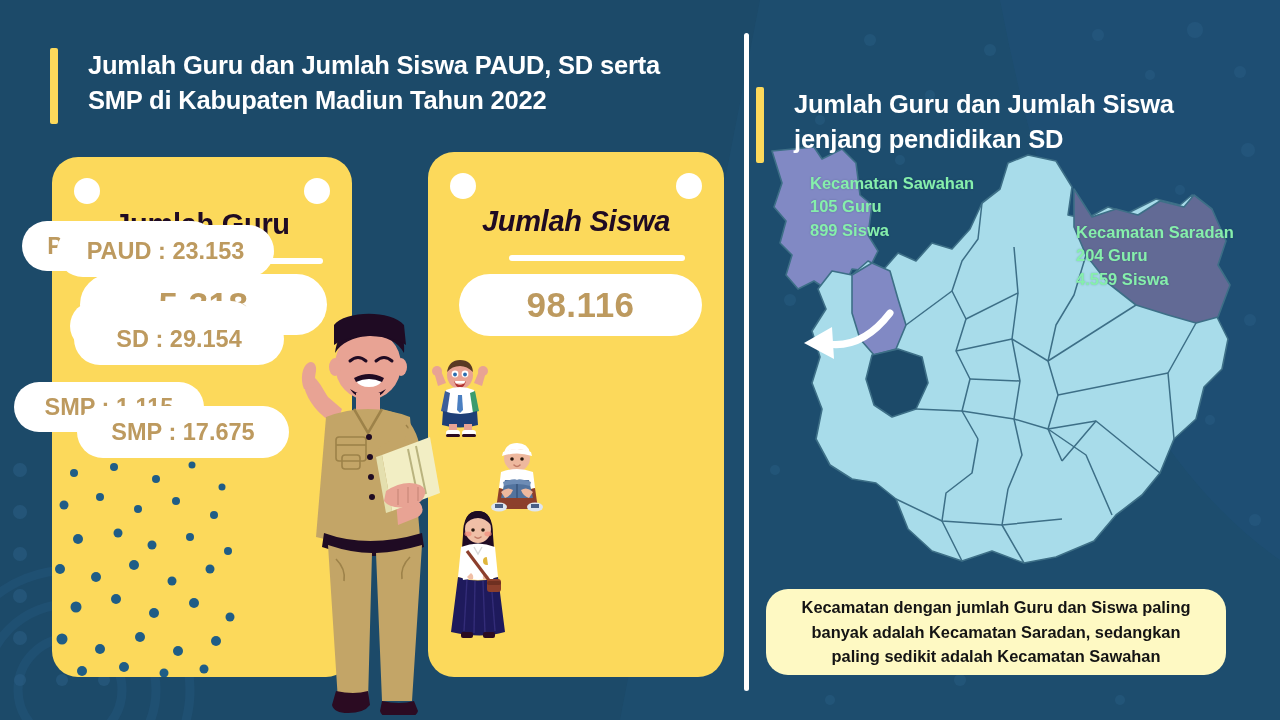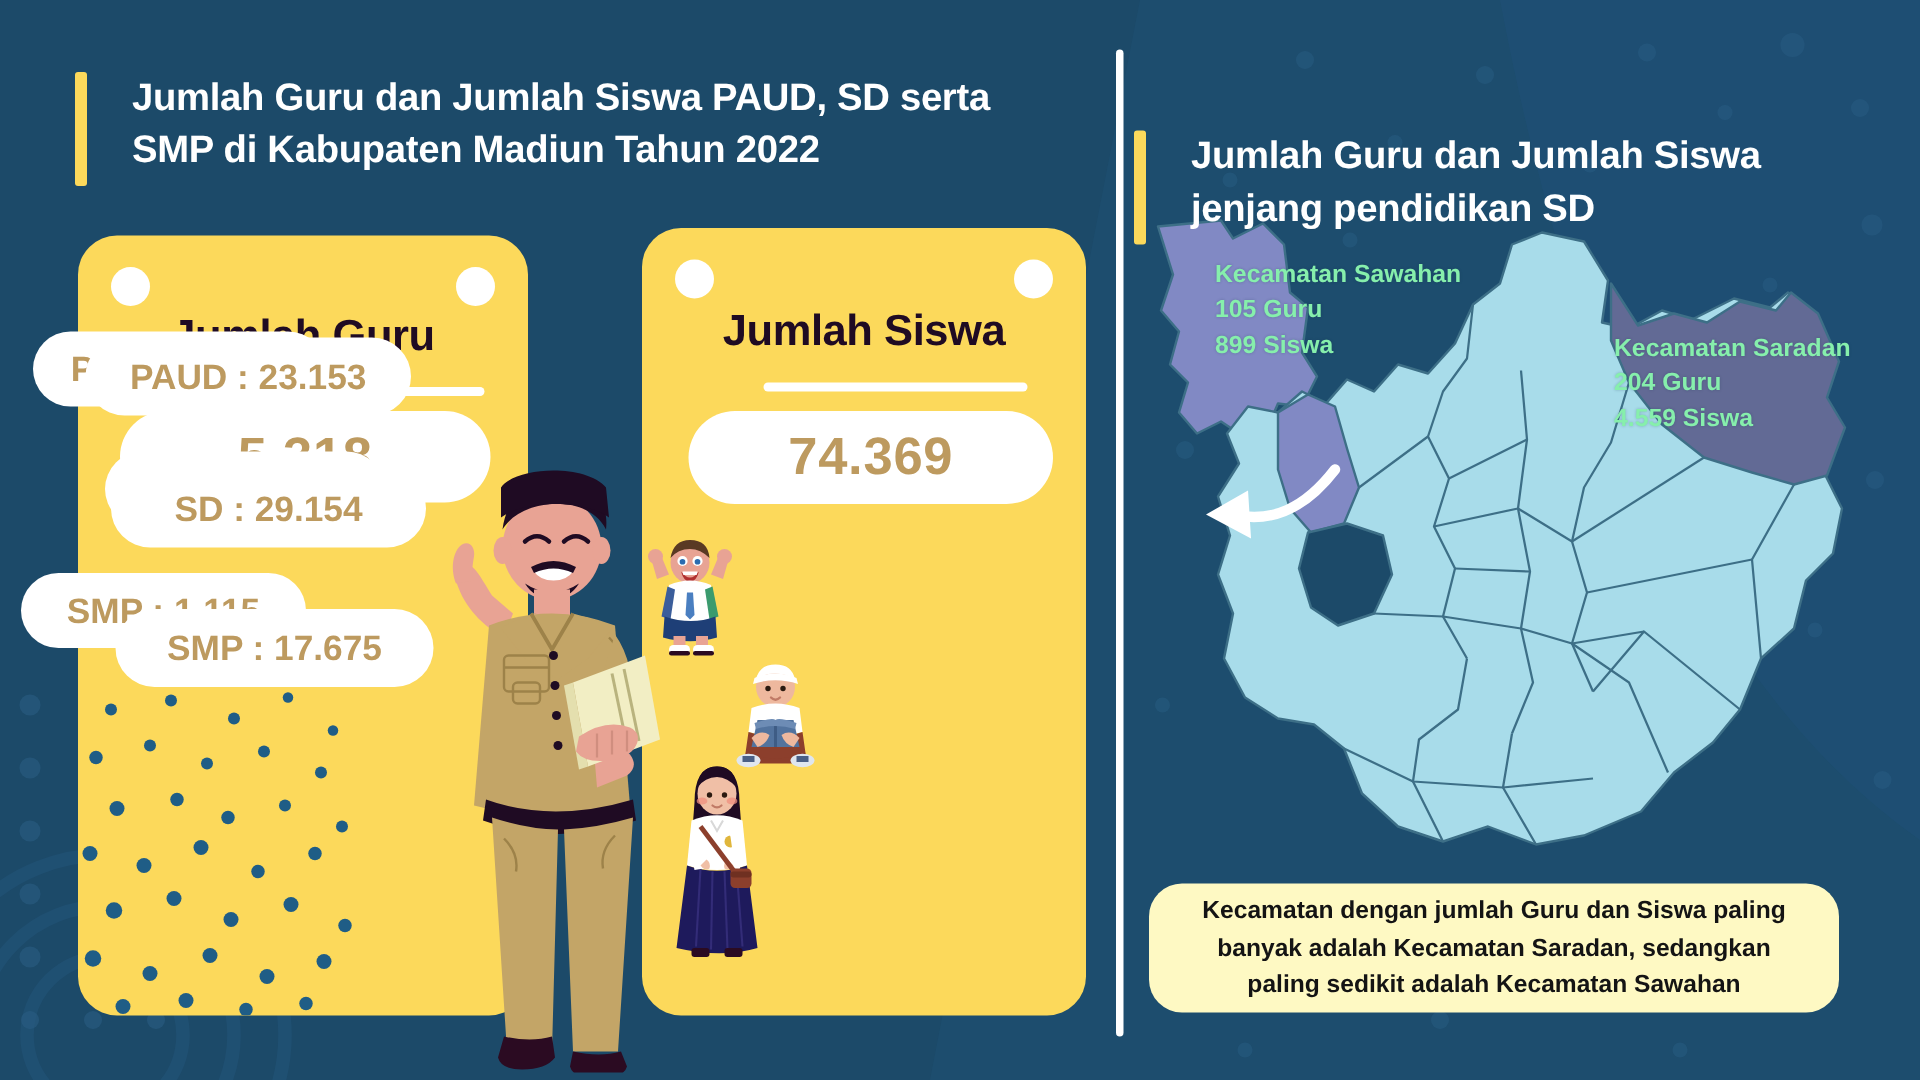--- a/index.html
+++ b/index.html
@@ -68,21 +68,21 @@
   .card-title {
     position: absolute;
     left: 0; right: 0;
     text-align: center;
     color: #1f0b23;
     font-size: 29px;
     font-weight: bold;
     letter-spacing: -0.3px;
   }
   #card-guru  .card-title { top: 51px; }
-  #card-siswa .card-title { top: 53px; }
+  #card-siswa .card-title { top: 53px; font-style: italic; }
 
   .card-rule {
     position: absolute;
     height: 6px;
     background: #ffffff;
     border-radius: 3px;
   }
   #card-guru  .card-rule { left: 96px; top: 101px; width: 175px; }
   #card-siswa .card-rule { left: 81px; top: 103px; width: 176px; }
 
@@ -288,21 +288,21 @@
 <div class="stat-pill" id="guru-pill-0">PAUD : 1.171</div>
 <div class="stat-pill" id="guru-pill-1">SD : 3.032</div>
 <div class="stat-pill" id="guru-pill-2">SMP : 1.115</div>
 
 <div class="card" id="card-siswa">
   <div class="punch l"></div>
   <div class="punch r"></div>
 
   <div class="card-title">Jumlah Siswa</div>
   <div class="card-rule"></div>
-  <div class="big-pill">74.369</div>
+  <div class="big-pill">98.116</div>
 </div>
 <div class="stat-pill" id="siswa-pill-0">PAUD : 23.153</div>
 <div class="stat-pill" id="siswa-pill-1">SD : 29.154</div>
 <div class="stat-pill" id="siswa-pill-2">SMP : 17.675</div>
 
 <svg class="illus" id="teacher" viewBox="0 0 210 410">
 
   <path d="M78 120 C60 110 50 96 46 82 C44 74 52 68 58 74 C62 78 66 86 70 92 L84 104 Z" fill="#e8a394"></path>
   <path d="M46 84 C42 74 44 62 50 58 C55 55 59 60 58 66 C57 72 56 78 58 82 Z" fill="#e8a394"></path>
 

